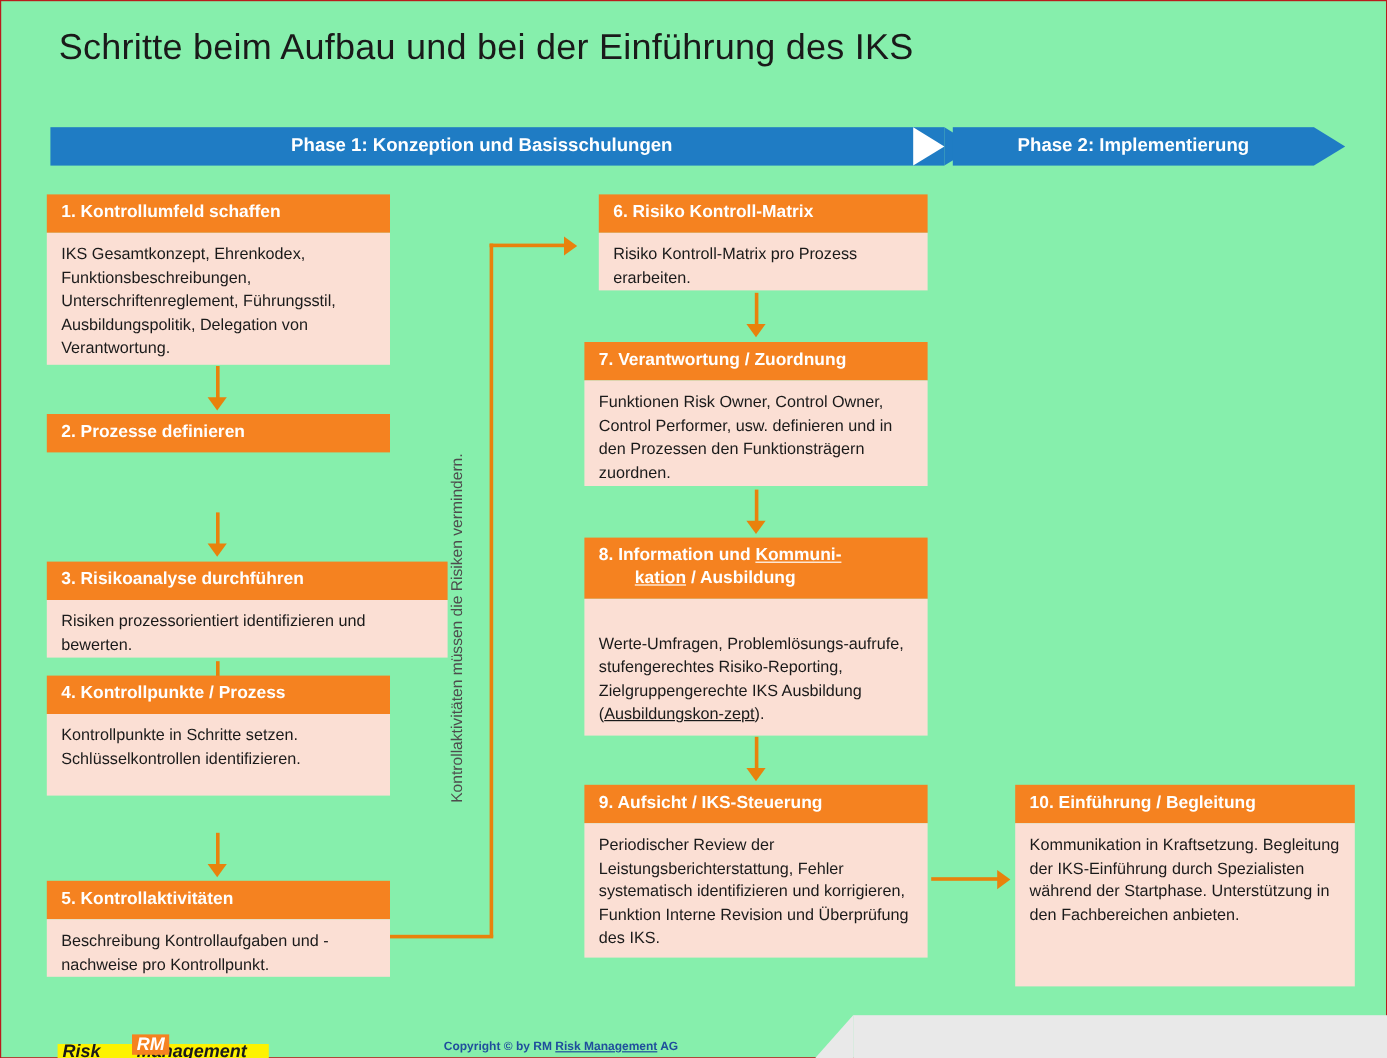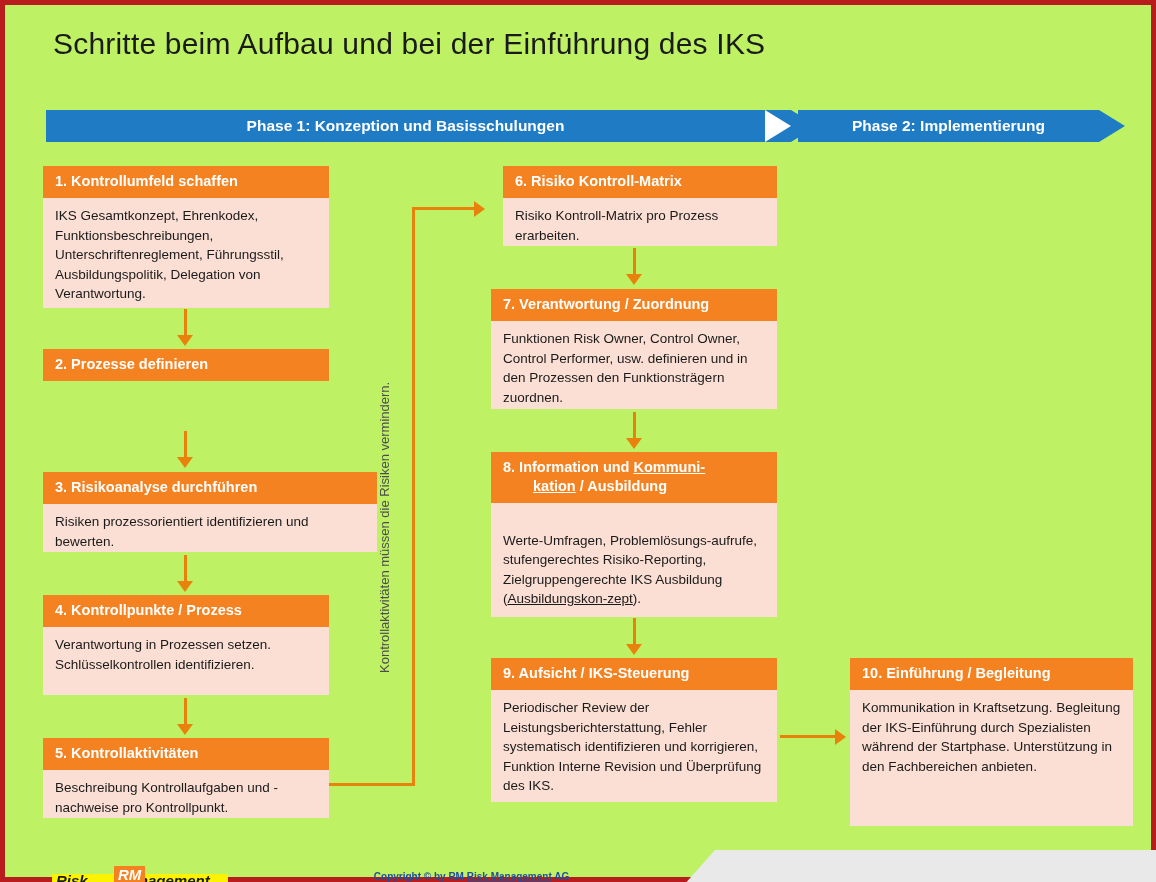--- a/index.html
+++ b/index.html
@@ -11,23 +11,23 @@
     height: 882px;
     background: #ffffff;
     font-family: "Liberation Sans", sans-serif;
     position: relative;
     overflow: hidden;
   }
   .page {
     position: relative;
     width: 1156px;
     height: 882px;
-    border: 5px solid #b91c1c;
-    box-sizing: border-box;
-    background: #bef264;
+    border: 1px solid #b91c1c;
+    box-sizing: border-box;
+    background: #86efac;
   }
 
   
   .title {
     position: absolute;
     left: 48px;
     top: 22px;
     font-size: 30px;
     color: #1a1a1a;
     letter-spacing: 0.2px;
@@ -275,23 +275,23 @@
   <div class="arrow-v" style="left:179px; top:426px; height:28px;"></div>
   <div class="arrowhead-down" style="left:172px; top:452px;"></div>
 
   <div class="box" style="left:38px; top:467px; width:334px;">
     <div class="box-head">3. Risikoanalyse durchführen</div>
     <div class="box-body" style="height:48px;">Risiken prozessorientiert identifizieren und bewerten.</div>
   </div>
   <div class="arrow-v" style="left:179px; top:550px; height:28px;"></div>
   <div class="arrowhead-down" style="left:172px; top:576px;"></div>
 
-  <div class="box" style="left:38px; top:590px; width:286px;">
+  <div class="box" style="left:38px; top:562px; width:286px;">
     <div class="box-head">4. Kontrollpunkte / Prozess</div>
-    <div class="box-body" style="height:68px;">Verantwortung in Prozessen setzen. Schlüsselkontrollen identifizieren.</div>
+    <div class="box-body" style="height:68px;">Kontrollpunkte in Schritte setzen. Schlüsselkontrollen identifizieren.</div>
   </div>
   <div class="arrow-v" style="left:179px; top:693px; height:28px;"></div>
   <div class="arrowhead-down" style="left:172px; top:719px;"></div>
 
   <div class="box" style="left:38px; top:733px; width:286px;">
     <div class="box-head">5. Kontrollaktivitäten</div>
     <div class="box-body" style="height:48px;">Beschreibung Kontrollaufgaben und -nachweise pro Kontrollpunkt.</div>
   </div>
 
   <div class="arrow-h" style="left:324px; top:778px; width:86px;"></div>

